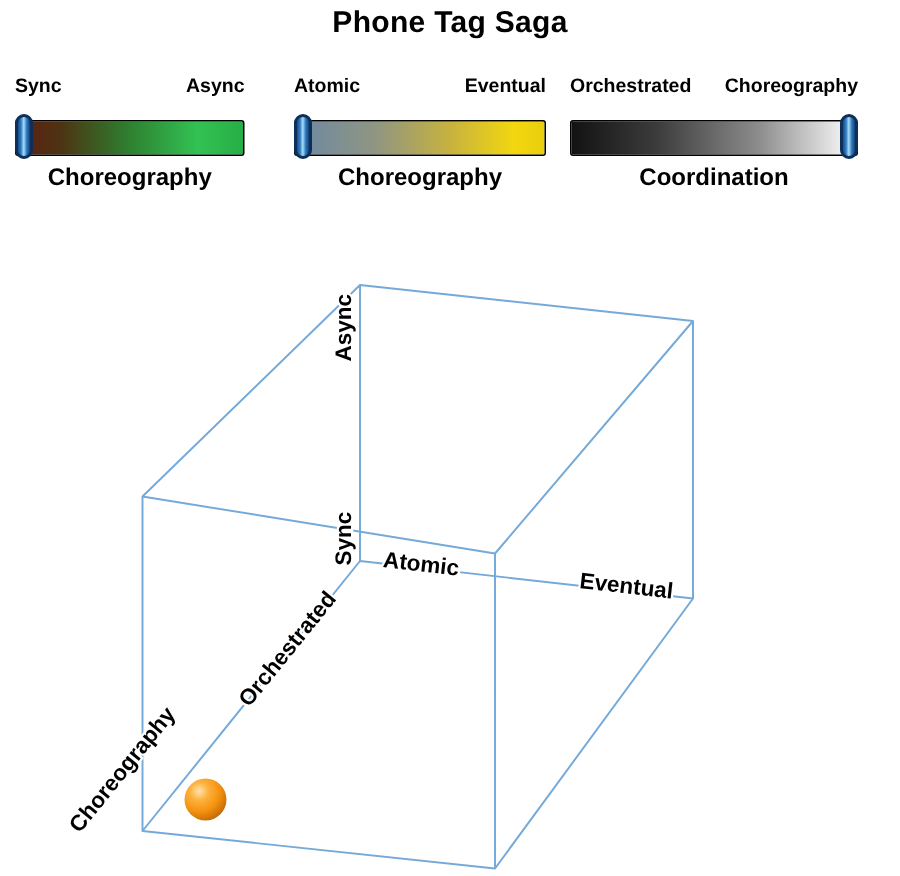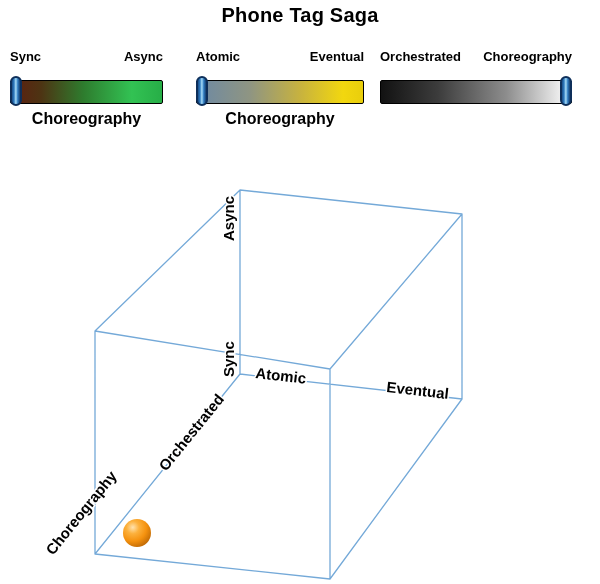--- a/index.html
+++ b/index.html
@@ -59,20 +59,21 @@
   </div>
 
   <div class="slider s3">
     <div class="scale-labels">
       <span>Orchestrated</span>
       <span>Choreography</span>
     </div>
     <div class="bar bar-coord">
       <div class="handle handle-right"></div>
     </div>
+    <div class="caption">Coordination</div>
   </div>
 
   <svg class="cube-layer" width="600" height="584" viewBox="0 0 600 584">
     <defs>
       <radialGradient id="ballGrad" cx="35%" cy="30%" r="75%">
         <stop offset="0%" stop-color="#ffe2ae"></stop>
         <stop offset="30%" stop-color="#fcb13d"></stop>
         <stop offset="65%" stop-color="#f5920f"></stop>
         <stop offset="100%" stop-color="#c06a05"></stop>
       </radialGradient>

